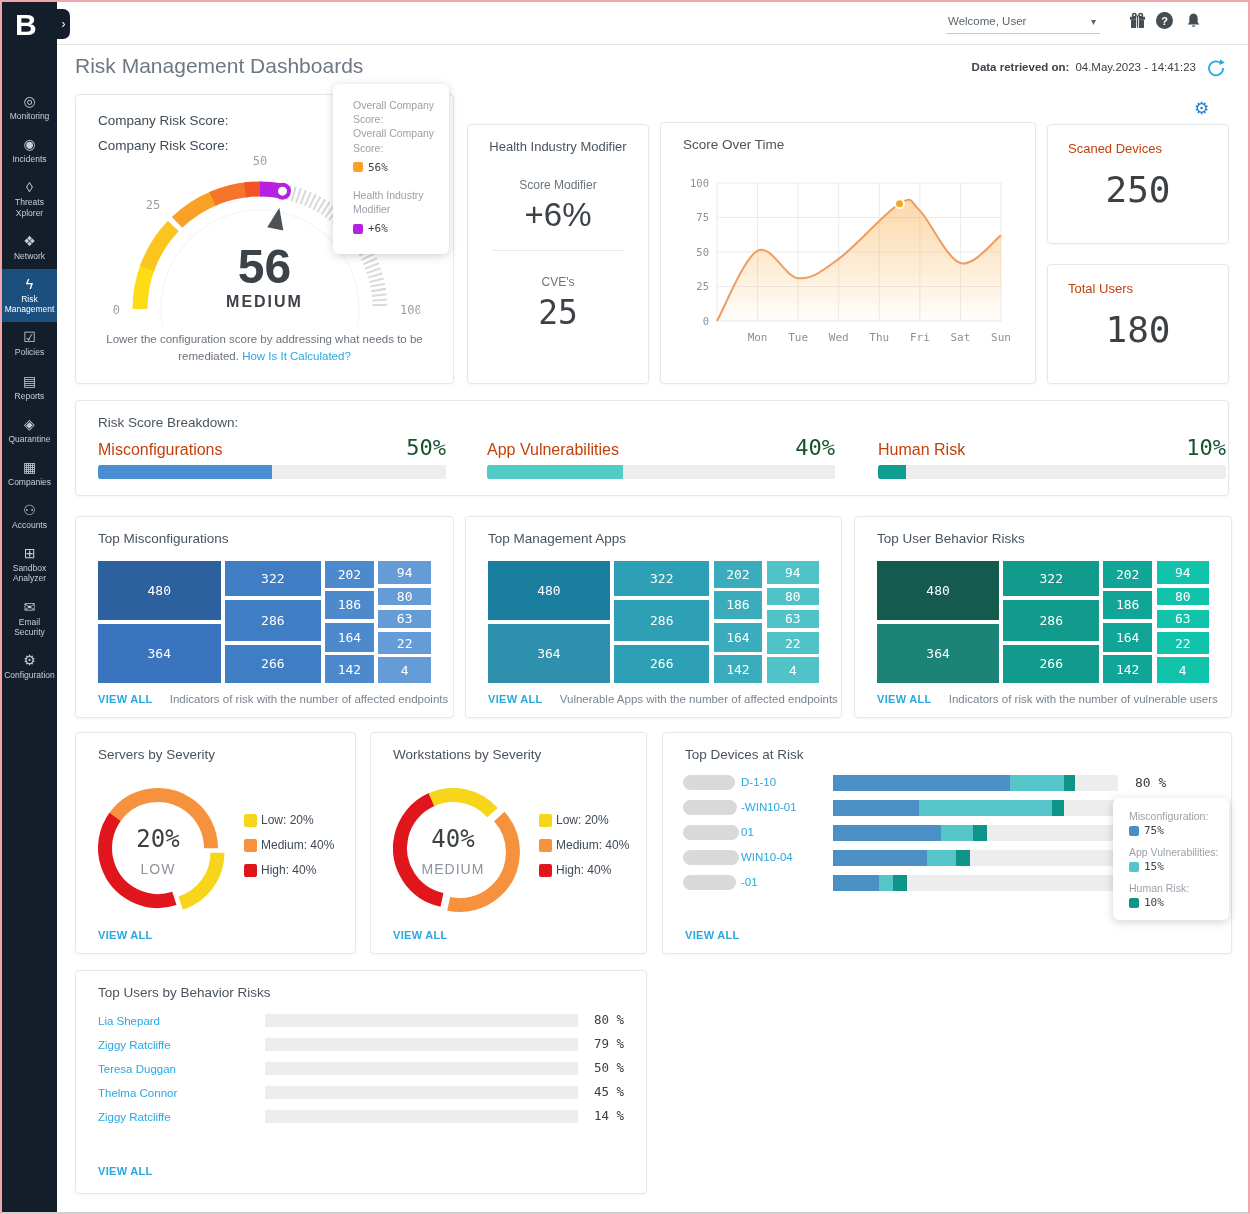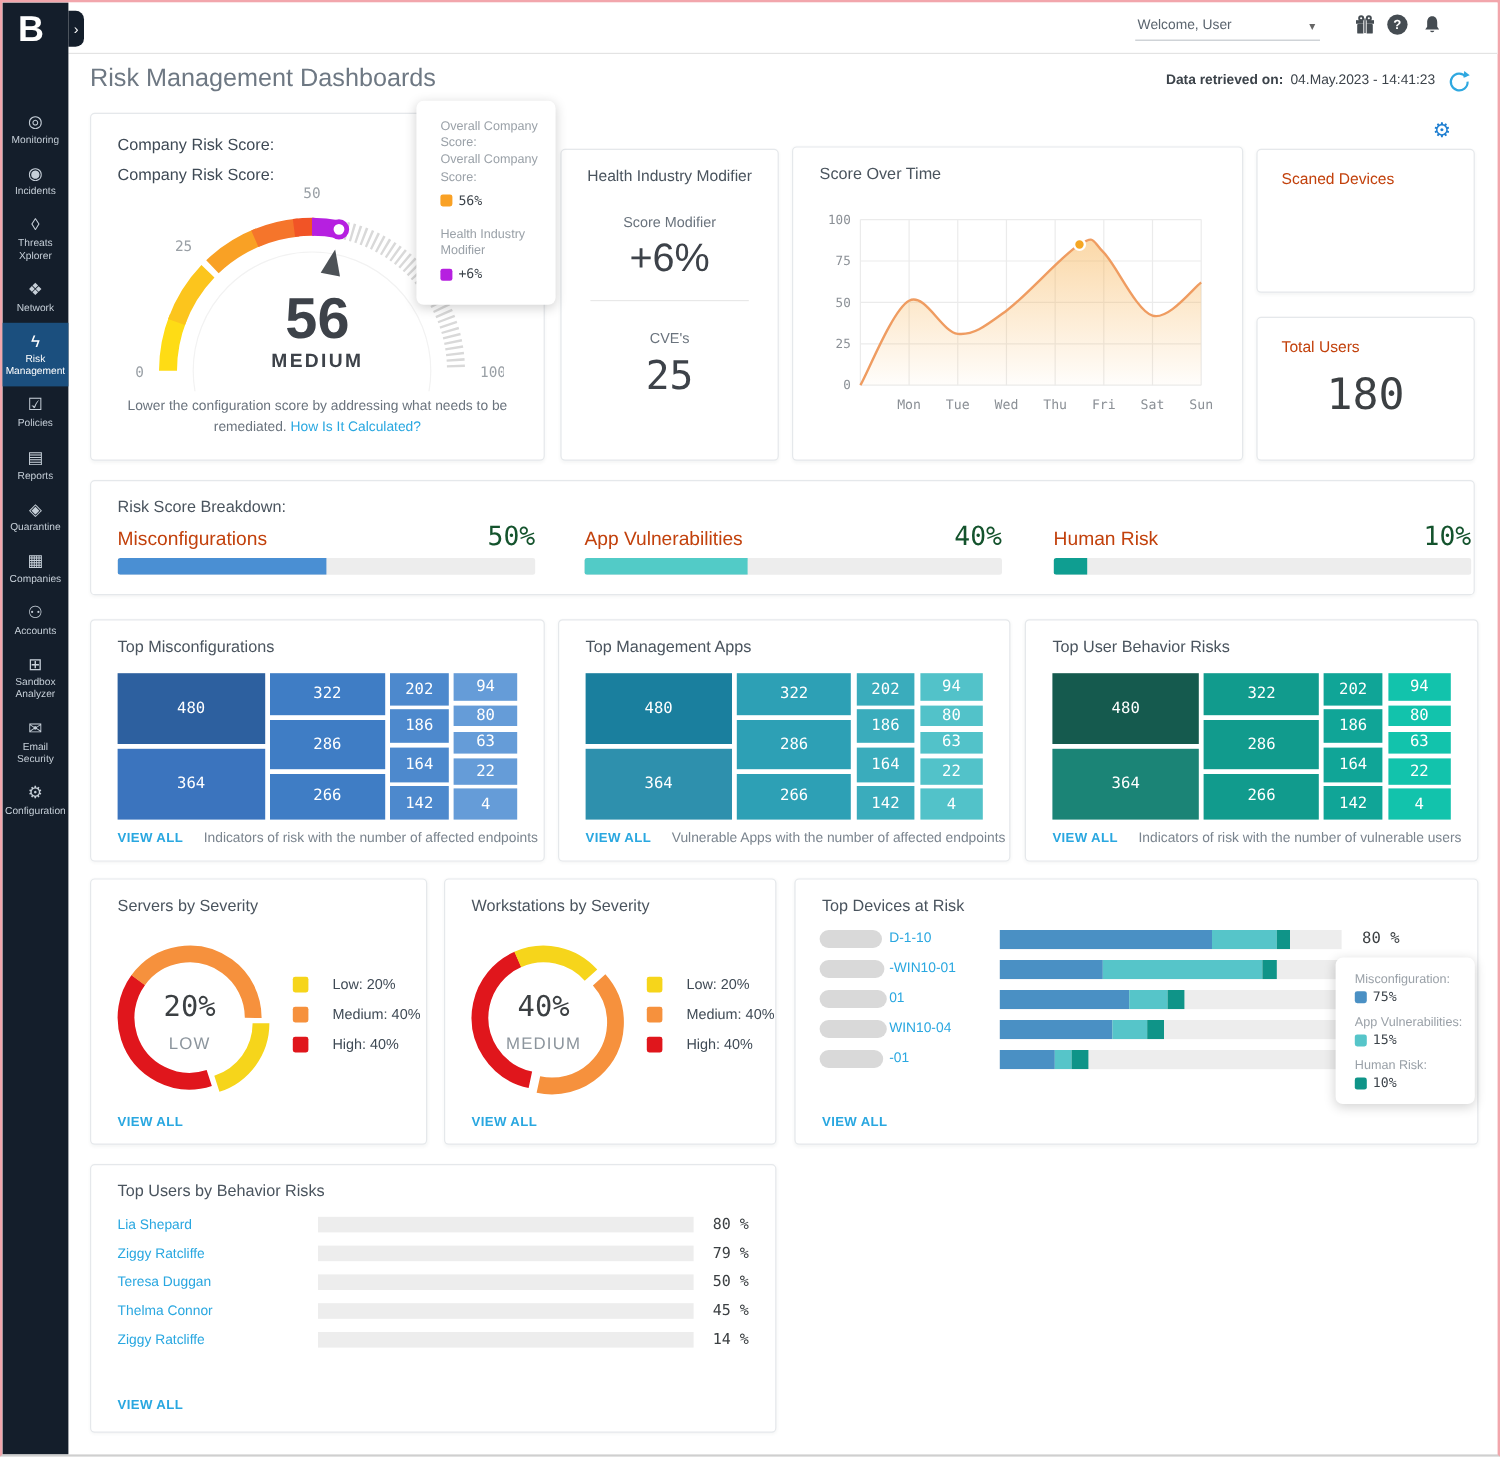--- a/index.html
+++ b/index.html
@@ -49,21 +49,21 @@
   .crs-label{position:absolute;left:22px;font-size:13.5px;color:#3f4a55;}
   #gauge-svg{position:absolute;left:24px;top:56px;}
   .gauge-score{position:absolute;left:0;width:377px;top:144px;text-align:center;font-size:48px;
         font-weight:bold;color:#3d4249;}
   .gauge-sev{position:absolute;left:0;width:377px;top:198px;text-align:center;font-size:16px;
         font-weight:bold;letter-spacing:2px;color:#3d4249;}
   .gauge-caption{position:absolute;left:24px;right:24px;top:236px;text-align:center;font-size:11.5px;
         color:#6a737d;line-height:1.5;}
 
   
-  .score-tooltip{position:absolute;left:345px;top:82px;width:116px;height:170px;background:#fff;
+  .score-tooltip{position:absolute;left:331px;top:82px;width:116px;height:170px;background:#fff;
         border-radius:6px;box-shadow:0 2px 10px rgba(0,0,0,.18);z-index:25;padding:14px 0 0 20px;box-sizing:border-box;}
   .tt-gray{font-size:10.5px;color:#9aa1a8;line-height:1.35;}
   .tt-valrow{display:flex;align-items:center;gap:5px;margin:6px 0 12px 0;font-size:11px;color:#3c434a;}
   .sw{width:10px;height:10px;border-radius:2px;display:inline-block;flex:none;}
 
   
   #card-modifier{left:465px;top:122px;width:180px;height:258px;text-align:center;}
   .mod-title{margin-top:14px;font-size:13px;color:#4a545e;}
   .mod-sub{margin-top:24px;font-size:12px;color:#6a737d;}
   .mod-big{margin-top:4px;font-size:33px;color:#3d4249;}
@@ -98,21 +98,21 @@
         font-size:13px;cursor:pointer;}
 
   
   #card-servers{left:73px;top:730px;width:279px;height:220px;}
   #card-workst{left:368px;top:730px;width:275px;height:220px;}
   .donut-svg{position:absolute;left:7px;top:40px;}
   .donut-center{position:absolute;left:22px;top:92px;width:120px;text-align:center;}
   .donut-pct{font-size:24px;color:#3c4043;}
   .donut-sev{margin-top:8px;font-size:14px;color:#8c959d;letter-spacing:1px;}
   .legend{position:absolute;left:168px;top:80px;}
-  .leg-row{display:flex;align-items:center;gap:20px;margin-bottom:11px;font-size:12px;color:#3f4a55;}
+  .leg-row{display:flex;align-items:center;gap:4px;margin-bottom:11px;font-size:12px;color:#3f4a55;}
   .leg-swatch{width:13px;height:13px;border-radius:2px;flex:none;}
 
   
   #card-devices{left:660px;top:730px;width:568px;height:220px;}
   .dev-rows{position:absolute;left:20px;top:40px;right:20px;}
   .dev-row{position:relative;height:25px;}
   .dev-pill{position:absolute;left:0;top:2px;height:15px;background:#d9d9d9;border-radius:8px;}
   .dev-label{position:absolute;left:58px;top:3px;font-size:11.5px;color:#29a7e0;text-decoration:none;cursor:pointer;white-space:nowrap;}
   .dev-track{position:absolute;left:150px;top:2px;width:285px;height:16px;background:#ededed;display:flex;overflow:hidden;}
   .seg{height:100%;flex:none;}
@@ -339,20 +339,21 @@
         <text x="285.42" y="178" text-anchor="middle" font-size="11" font-family="&quot;DejaVu Sans Mono&quot;,monospace" fill="#8b9096">Sat</text>
         <text x="325.99" y="178" text-anchor="middle" font-size="11" font-family="&quot;DejaVu Sans Mono&quot;,monospace" fill="#8b9096">Sun</text>
         <path d="M 42,158 C 48.76166666666666 146.27, 69.04666666666665 94.75, 82.57 87.62 C 96.09333333333333 80.49000000000001, 109.61666666666666 113.84, 123.14 115.22 C 136.66333333333333 116.6, 146.80583333333334 108.32000000000001, 163.71 95.9 C 180.61416666666668 83.48, 211.04166666666666 48.75, 224.565 40.7 C 238.08833333333334 32.650000000000006, 234.70749999999998 37.71000000000001, 244.85 47.60000000000001 C 254.9925 57.49000000000001, 271.8966666666667 95.9, 285.42 100.04 C 298.9433333333333 104.18, 319.22833333333335 77.04, 325.99 72.44000000000001 L 325.99 158 L 42 158 Z" fill="url(#ag)" stroke="none"></path>
         <path d="M 42,158 C 48.76166666666666 146.27, 69.04666666666665 94.75, 82.57 87.62 C 96.09333333333333 80.49000000000001, 109.61666666666666 113.84, 123.14 115.22 C 136.66333333333333 116.6, 146.80583333333334 108.32000000000001, 163.71 95.9 C 180.61416666666668 83.48, 211.04166666666666 48.75, 224.565 40.7 C 238.08833333333334 32.650000000000006, 234.70749999999998 37.71000000000001, 244.85 47.60000000000001 C 254.9925 57.49000000000001, 271.8966666666667 95.9, 285.42 100.04 C 298.9433333333333 104.18, 319.22833333333335 77.04, 325.99 72.44000000000001" fill="none" stroke="#ef9c61" stroke-width="2"></path>
         <circle cx="224.565" cy="40.7" r="4.5" fill="#f5a623" stroke="#ffffff" stroke-width="2"></circle>
       </svg>
   </div>
 
   <div class="card" id="card-scanned">
     <div class="stat-title">Scaned Devices</div>
+    <div class="stat-value mono">250</div>
   </div>
   <div class="card" id="card-totusers">
     <div class="stat-title">Total Users</div>
     <div class="stat-value mono">180</div>
   </div>
 
   <div class="card" id="card-breakdown">
     <div class="card-title">Risk Score Breakdown:</div>
     <div class="bd-group" style="left:22px;">
       <div class="bd-label">Misconfigurations</div>

